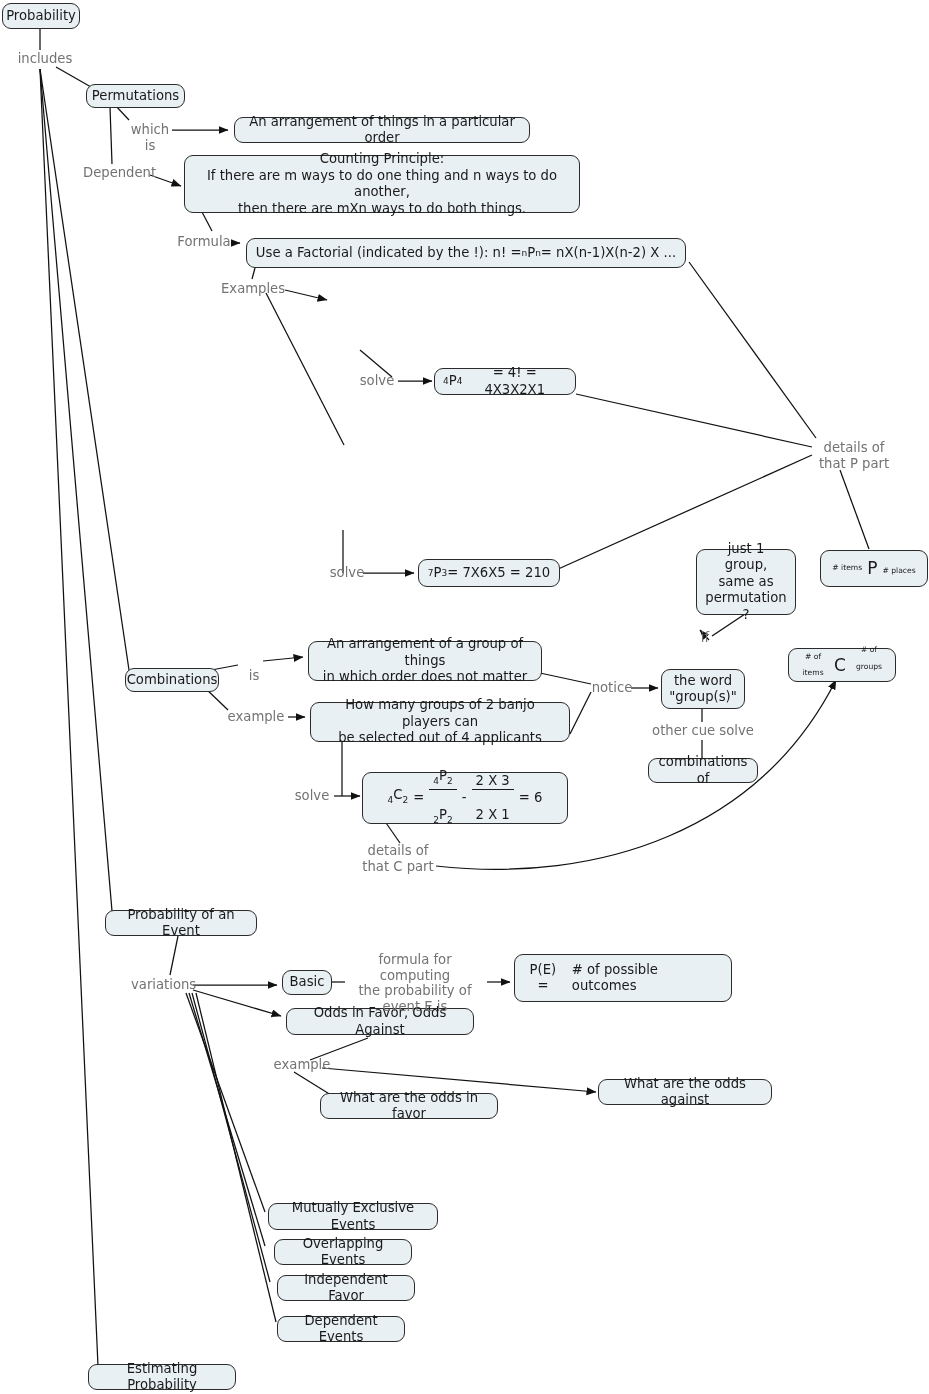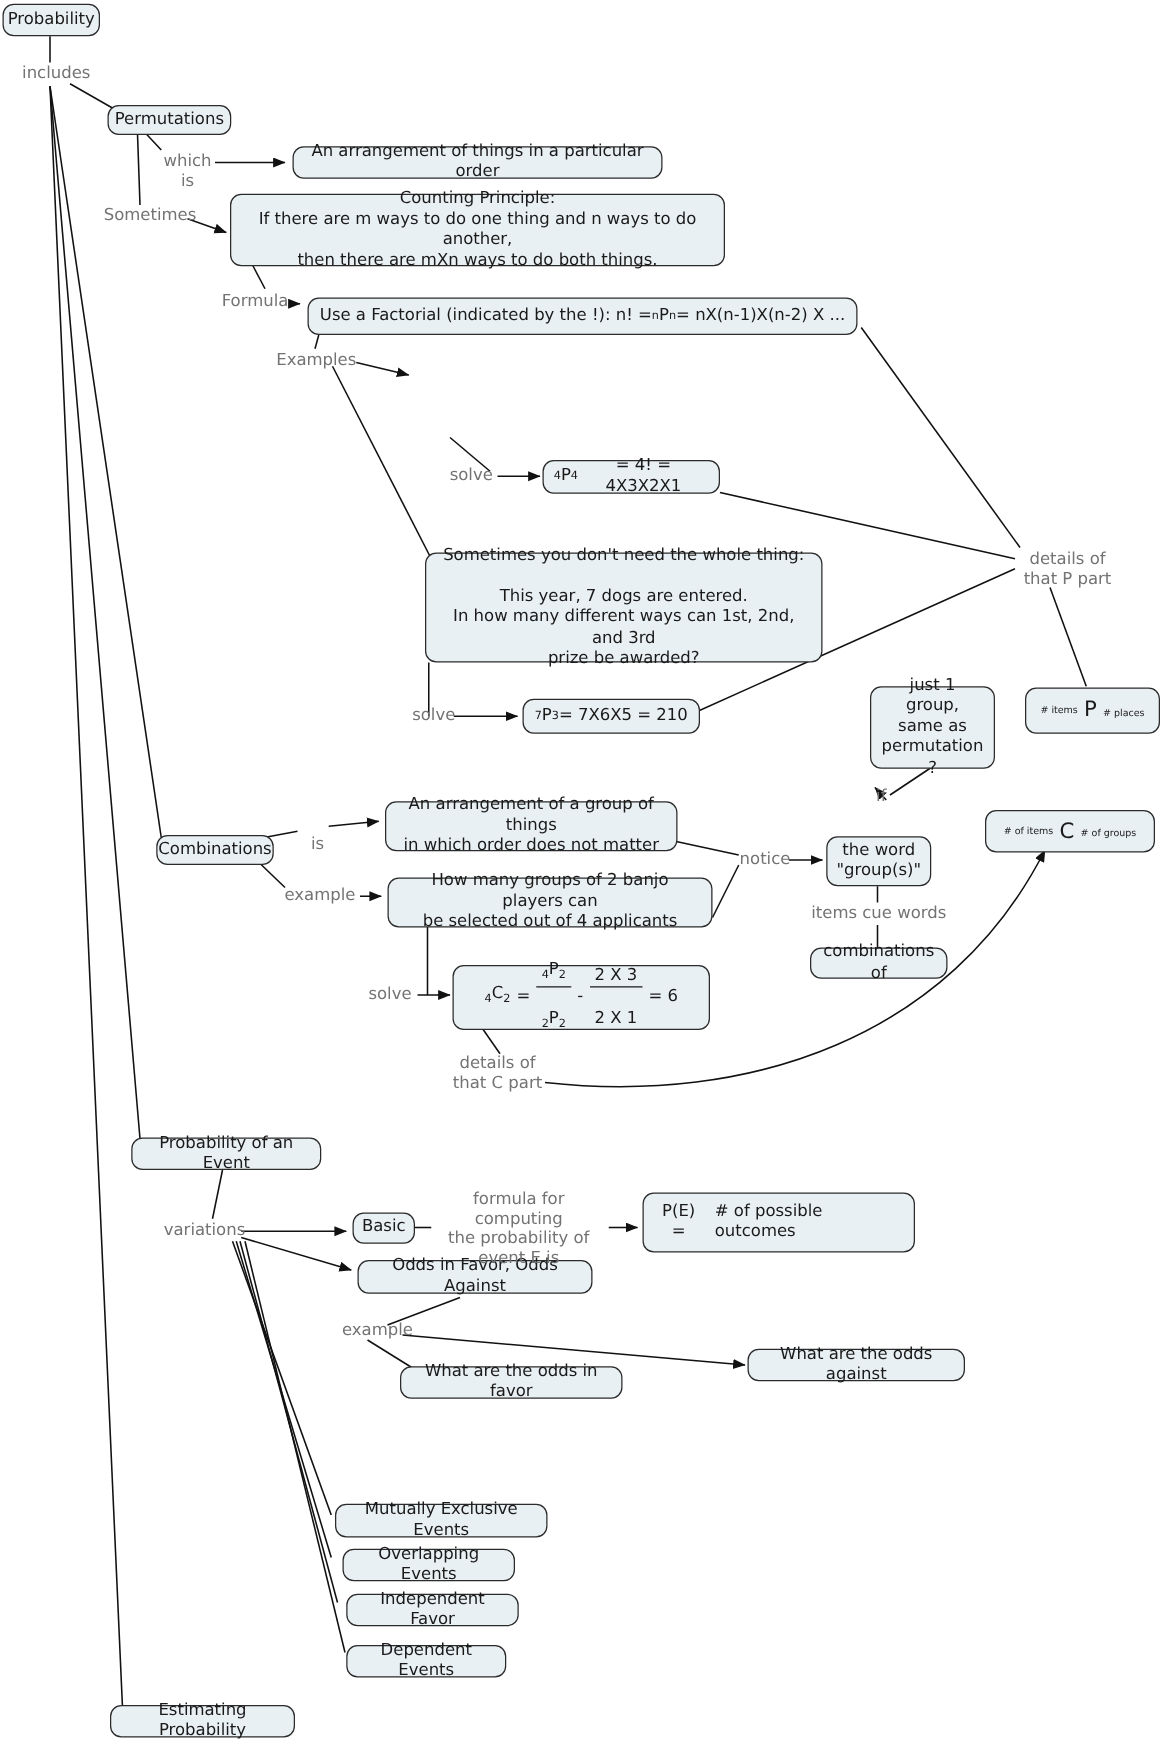--- a/index.html
+++ b/index.html
@@ -143,46 +143,41 @@
   <div class="node" style="left:2px;top:3px;width:78px;height:26px;">Probability</div>
 
   <div class="lbl" style="left:14px;top:51px;width:62px;">includes</div>
 
   <div class="node" style="left:86px;top:84px;width:99px;height:24px;">Permutations</div>
 
   <div class="lbl" style="left:124px;top:122px;width:52px;">which is</div>
 
   <div class="node" style="left:234px;top:117px;width:296px;height:26px;">An arrangement of things in a particular order</div>
 
-  <div class="lbl" style="left:83px;top:165px;width:68px;">Sometimes</div>
+  <div class="lbl" style="left:83px;top:165px;width:68px;">Dependent</div>
 
   <div class="node" style="left:184px;top:155px;width:396px;height:58px;">Counting Principle:
 If there are m ways to do one thing and n ways to do another,
 then there are mXn ways to do both things.</div>
 
   <div class="lbl" style="left:176px;top:234px;width:56px;">Formula</div>
 
   <div class="node" style="left:246px;top:238px;width:440px;height:30px;">
     <span>Use a Factorial (indicated by the !):  n! = </span><span class="sub">n</span><span>P</span><span class="sub">n</span><span> = nX(n-1)X(n-2) X ...</span>
   </div>
 
   <div class="lbl" style="left:221px;top:281px;width:64px;">Examples</div>
 
 
   <div class="lbl" style="left:355px;top:373px;width:44px;">solve</div>
 
   <div class="node" style="left:434px;top:368px;width:142px;height:27px;">
     <span class="sub">4</span><span>P</span><span class="sub">4</span><span> = 4! = 4X3X2X1</span>
   </div>
 
-  <div class="node" style="left:340px;top:442px;width:318px;height:88px;">Sometimes you don't need the whole thing:
-
-This year, 7 dogs are entered.
-In how many different ways can 1st, 2nd, and 3rd
-prize be awarded?</div>
 
   <div class="lbl" style="left:325px;top:565px;width:44px;">solve</div>
 
   <div class="node" style="left:418px;top:559px;width:142px;height:28px;">
     <span class="sub">7</span><span>P</span><span class="sub">3</span><span> = 7X6X5 = 210</span>
   </div>
 
   <div class="lbl" style="left:808px;top:440px;width:92px;">details of
 that P part</div>
 
@@ -207,25 +202,25 @@
   <div class="lbl" style="left:226px;top:709px;width:60px;">example</div>
 
   <div class="node" style="left:310px;top:702px;width:260px;height:40px;">How many groups of 2 banjo players can
 be selected out of 4 applicants</div>
 
   <div class="lbl" style="left:590px;top:680px;width:44px;">notice</div>
 
   <div class="node" style="left:661px;top:669px;width:84px;height:40px;">the word
 "group(s)"</div>
 
-  <div class="lbl" style="left:645px;top:723px;width:116px;">items cue words</div>
+  <div class="lbl" style="left:645px;top:723px;width:116px;">other cue solve</div>
 
   <div class="node" style="left:648px;top:758px;width:110px;height:25px;">combinations of</div>
 
-  <div class="node" style="left:788px;top:648px;width:136px;height:34px;">
+  <div class="node" style="left:788px;top:648px;width:108px;height:34px;">
     <span class="tiny"># of items</span><span class="big" style="margin:0 5px;">C</span><span class="tiny" style="align-self:flex-end;margin-bottom:3px;"># of groups</span>
   </div>
 
   <div class="lbl" style="left:290px;top:788px;width:44px;">solve</div>
 
   <div class="node" style="left:362px;top:772px;width:206px;height:52px;">
     <span class="mathrow">
       <span><span class="sub">4</span><span>C</span><span class="sub">2</span></span>
       <span>=</span>
       <span class="frac">

